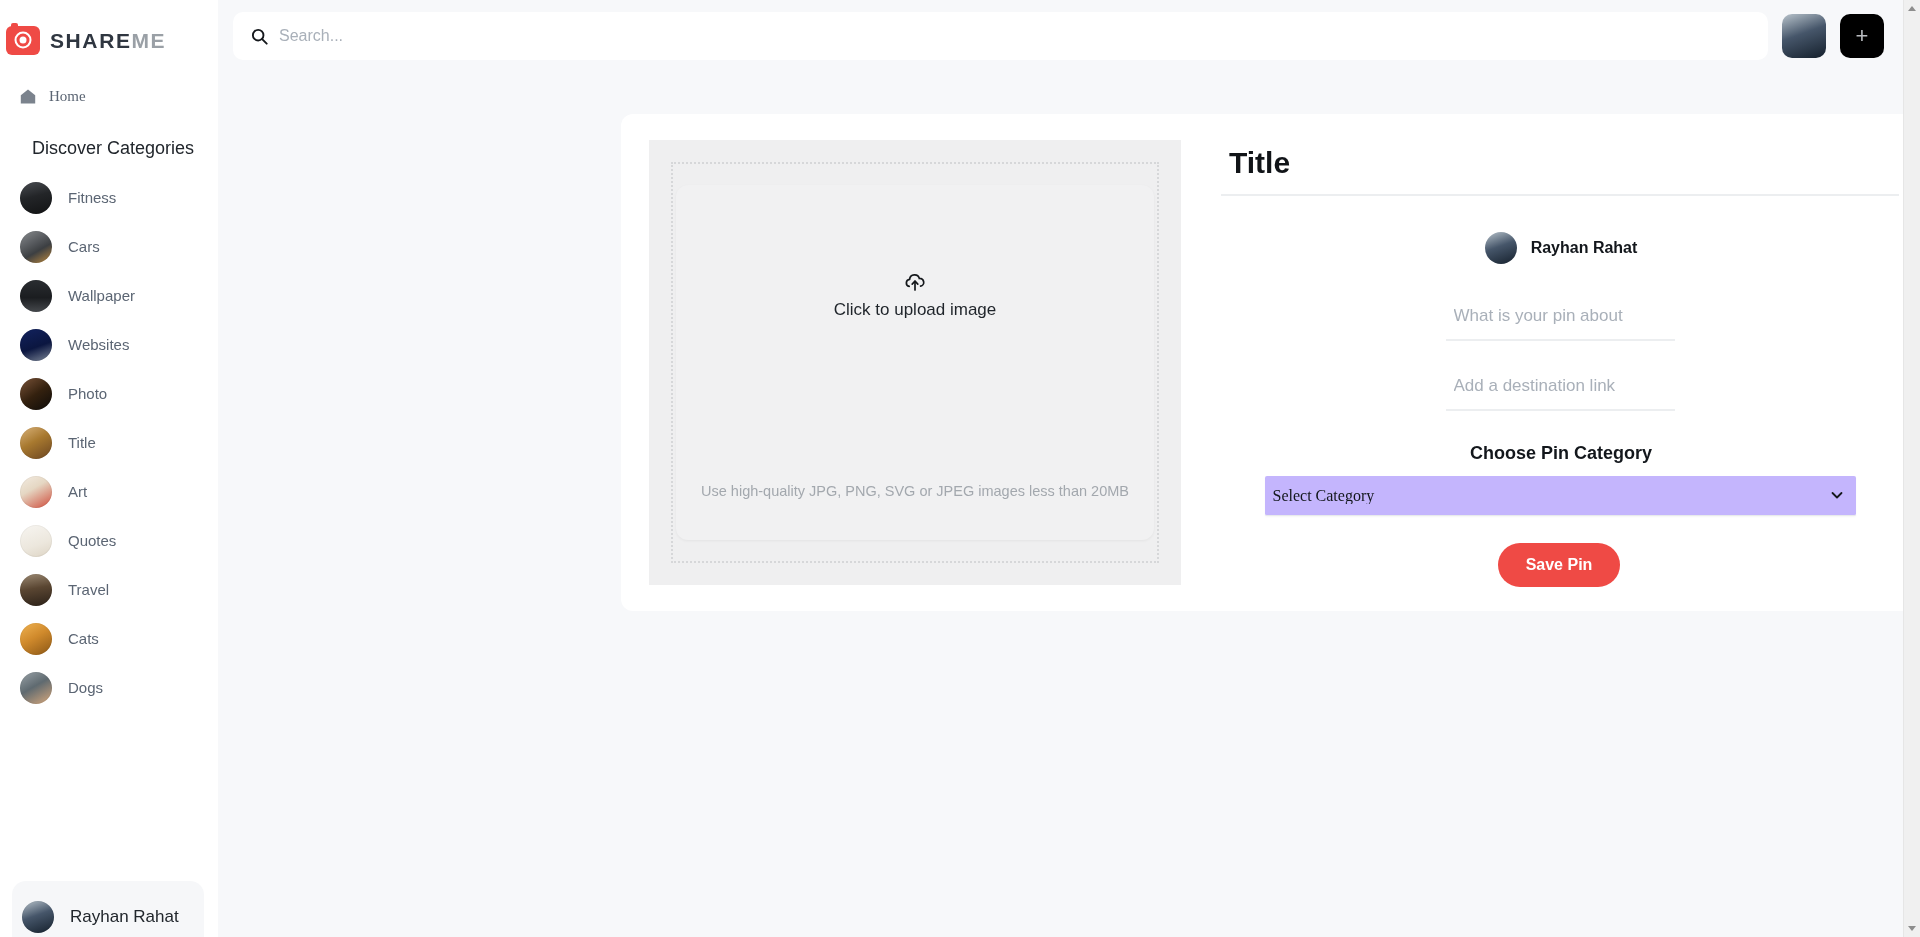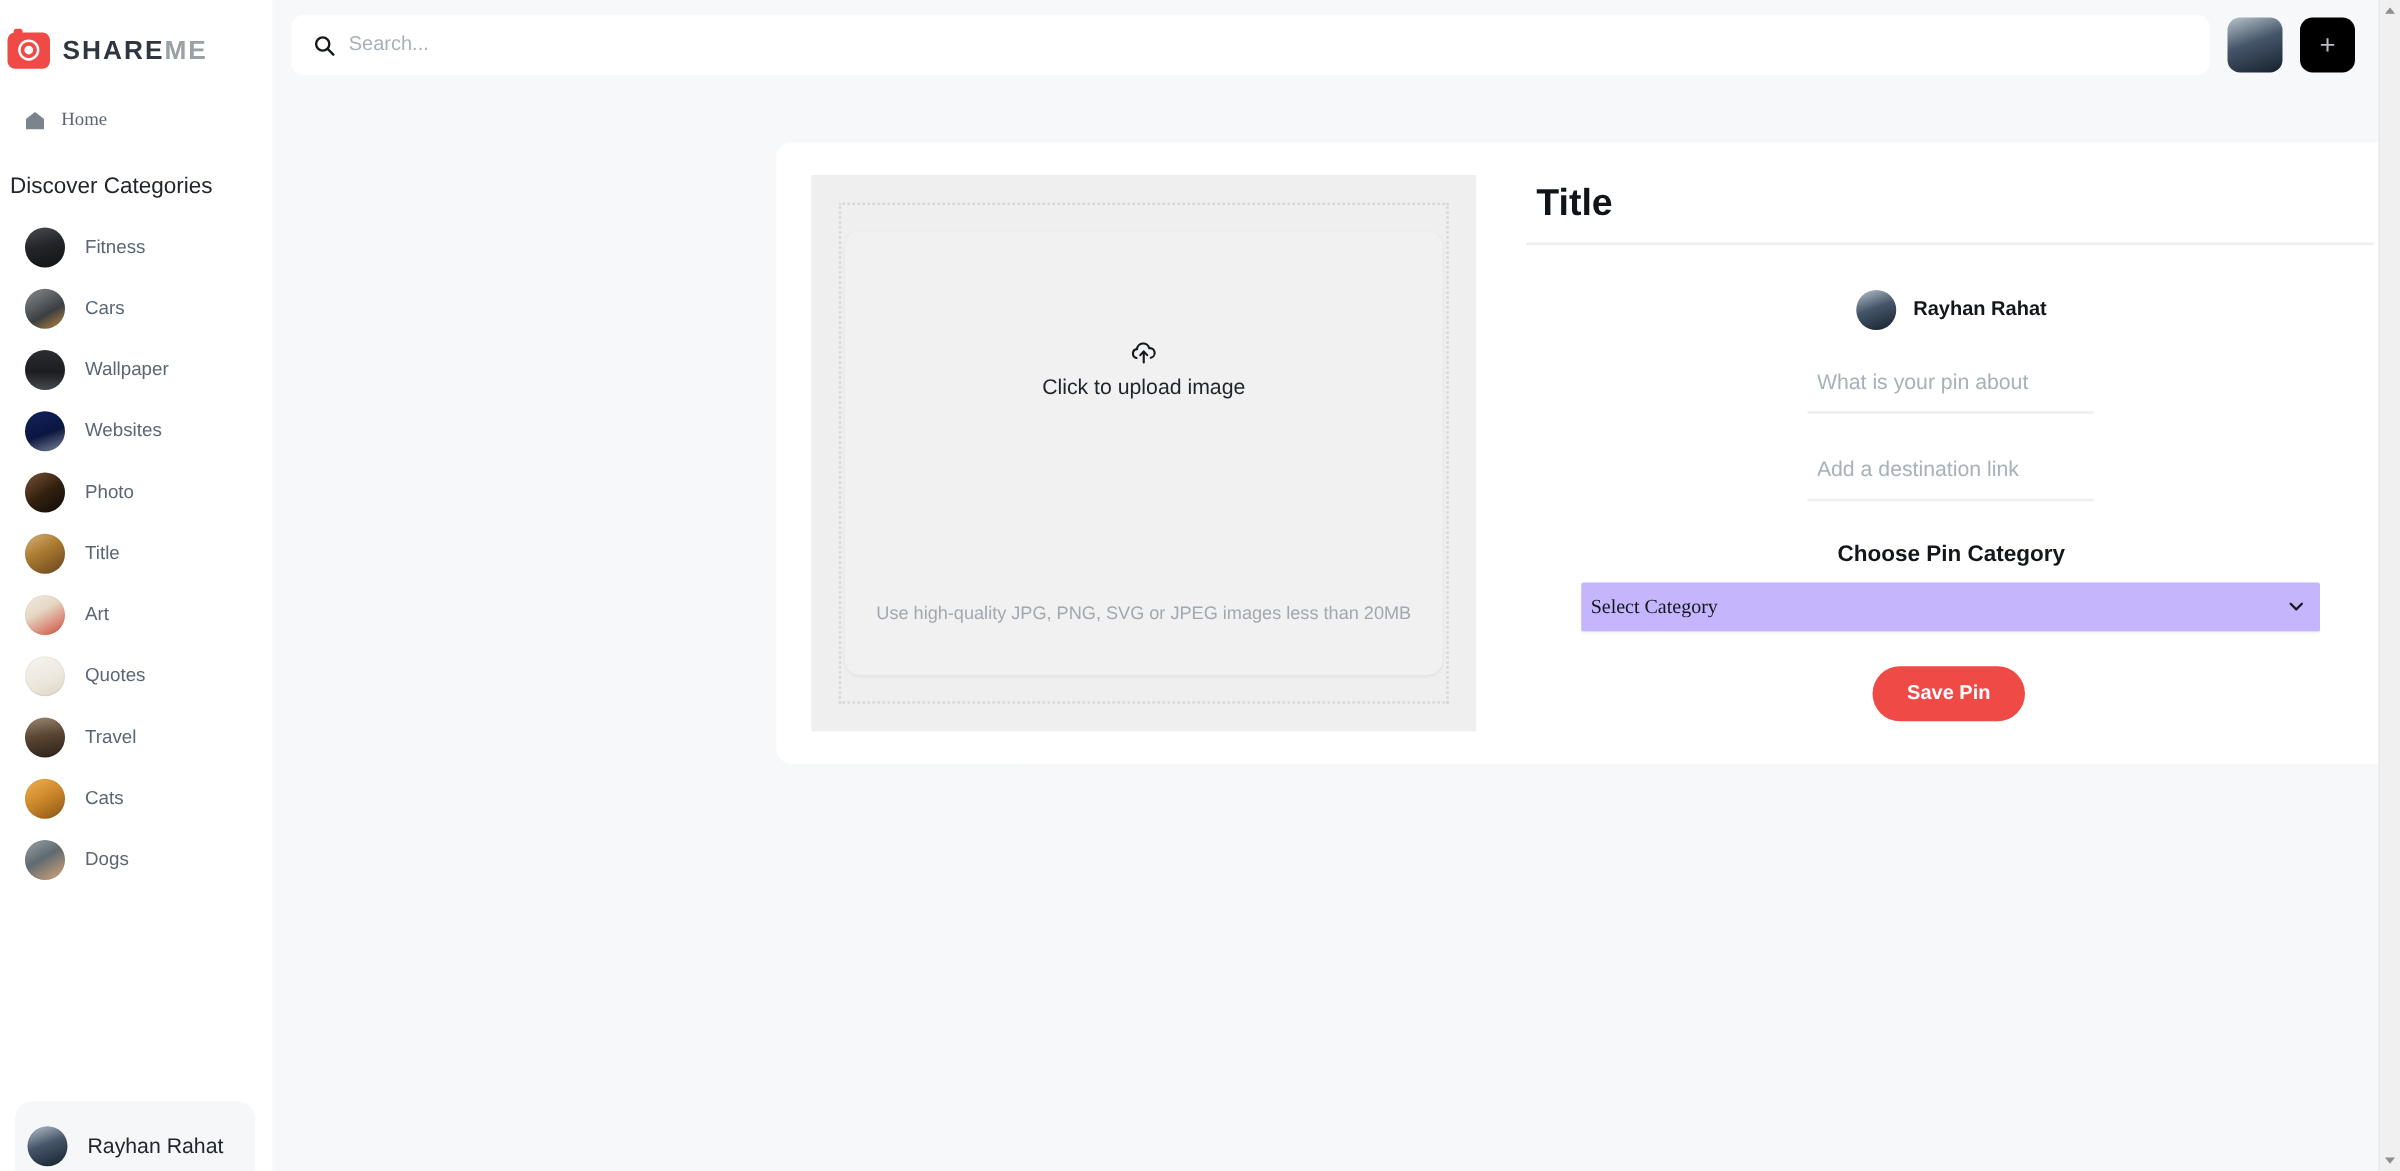--- a/index.html
+++ b/index.html
@@ -104,21 +104,21 @@
   }
   .nav-home-label {
     font-size: 15px;
     color: #5b6573;
     font-family: Liberation Serif, serif;
   }
 
   .discover-title {
     font-size: 18px;
     color: #21262c;
-    padding: 0 0 0 8px;
+    padding: 0 0 0 32px;
     margin-top: 22px;
     font-weight: 400;
   }
 
   .cat-list {
     margin-top: 14px;
     list-style: none;
   }
   .cat-item {
     display: flex;
@@ -346,21 +346,21 @@
     border-bottom: 2px solid #eceef0;
     outline: none;
     font-family: "Liberation Sans", sans-serif;
     font-size: 17px;
     color: #13171c;
     background: transparent;
     width: 100%;
     padding: 0 0 13px 8px;
   }
   .line-input::placeholder { color: #a9b0b9; }
-  .about-wrap { margin-top: 32px; }
+  .about-wrap { margin-top: 42px; }
   .link-wrap  { margin-top: 35px; }
 
   .section-label {
     font-size: 18px;
     font-weight: 700;
     color: #13171c;
     margin-top: 32px;
     padding-left: 2px;
   }
 

